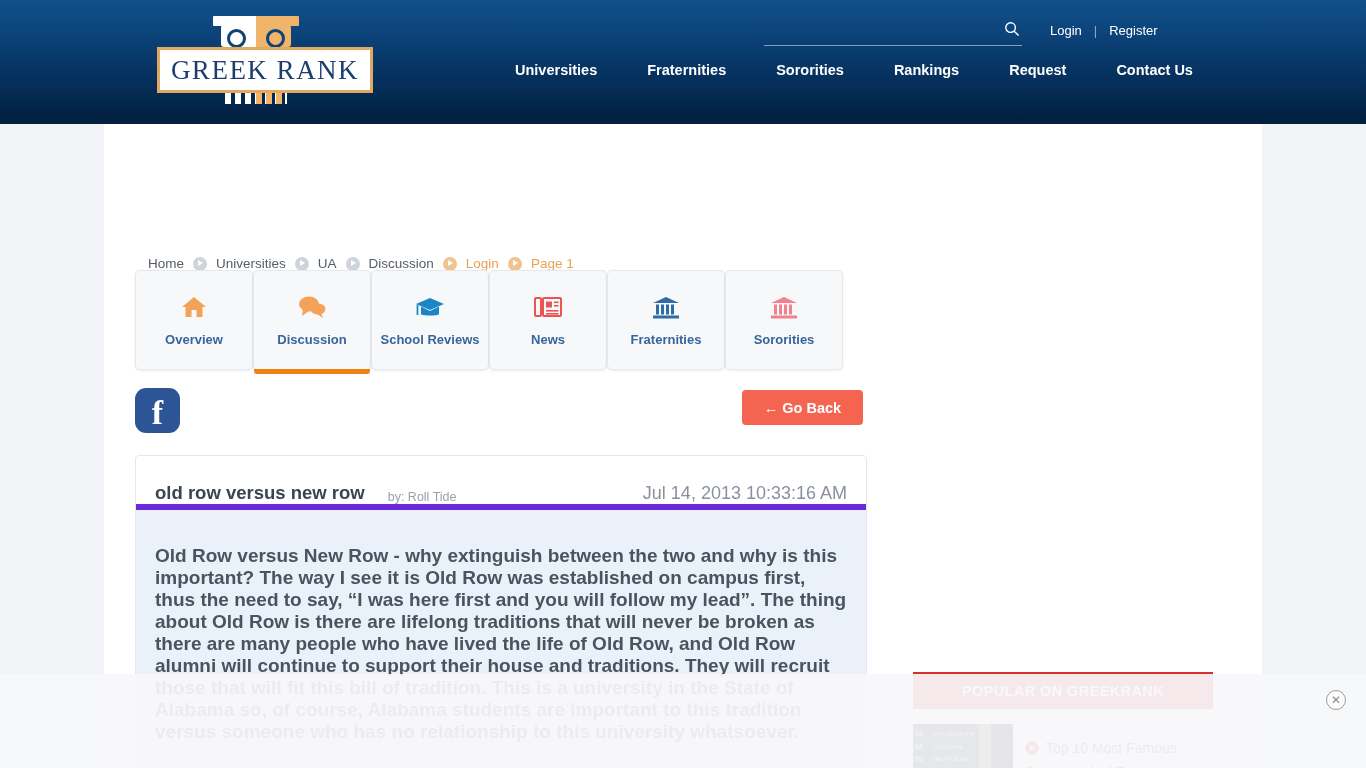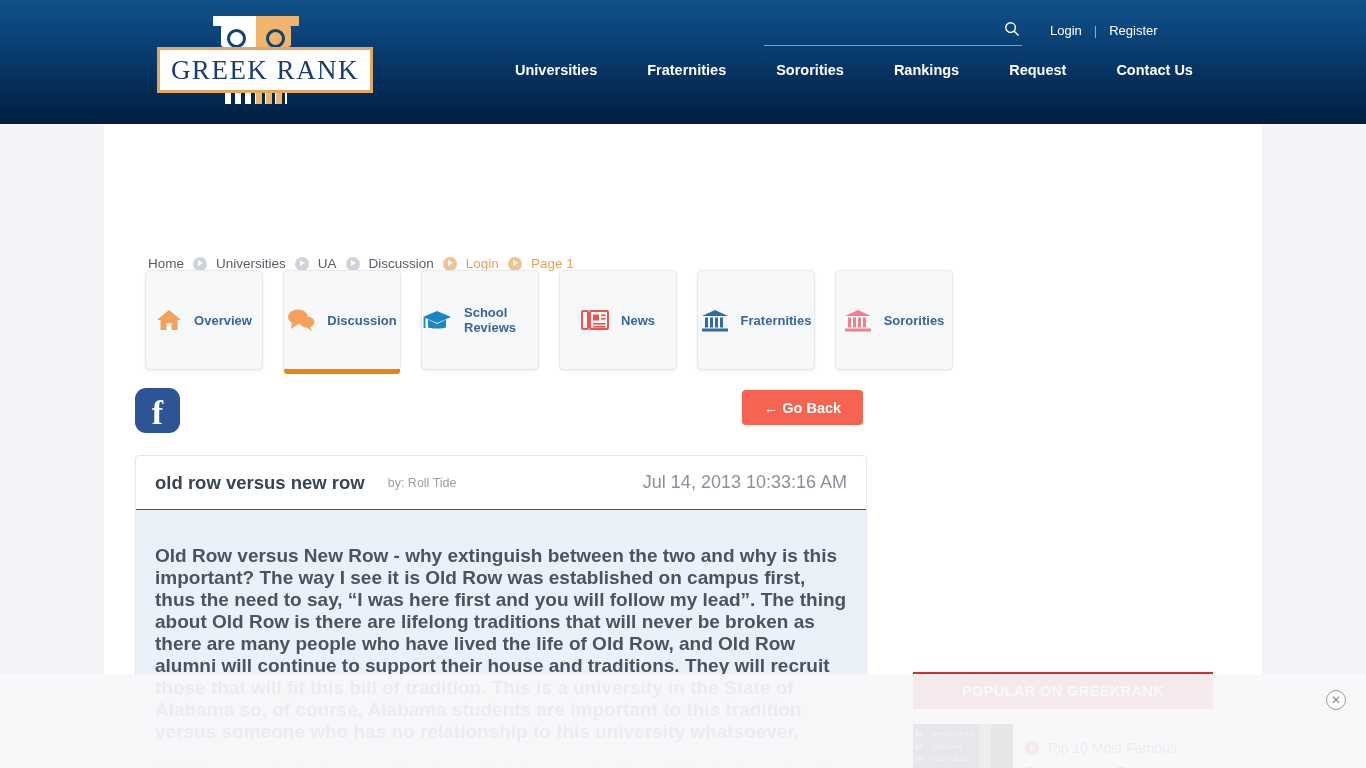--- a/index.html
+++ b/index.html
@@ -133,26 +133,26 @@
   }
   .bc-arrow.on { background: #f0c391; }
 
   
   .tabs {
     position: absolute; left: 31px; top: 146px;
     display: flex; gap: 0;
   }
   .tab {
     width: 118px; height: 100px;
-    margin: 0 10px;
+    margin: 0 0;
     background: #f7f8f9;
     border: 1px solid #e6e8ea;
     border-radius: 5px;
     box-shadow: 0 1px 3px rgba(0,0,0,.07);
-    display: flex; flex-direction: row;
+    display: flex; flex-direction: column;
     align-items: center; justify-content: center;
     gap: 12px;
     position: relative;
     cursor: pointer;
   }
   .tab .tab-label {
     font-size: 13px; font-weight: bold; color: #37659c;
   }
   .tab.active::after {
     content: ""; position: absolute; left: 0; right: 0; bottom: -5px;
@@ -188,23 +188,23 @@
   .post {
     position: absolute; left: 31px; top: 331px;
     width: 732px;
     border: 1px solid #e3e6ea;
     border-radius: 4px;
     overflow: hidden;
     background: #eaf1f8;
   }
   .post-head {
     height: 54px; background: #fff;
-    display: flex; align-items: center;
+    display: flex; align-items: flex-end;
     padding: 0 19px;
-    border-bottom: 1px solid #6d28d9;
+    border-bottom: 6px solid #6d28d9;
   }
   .post-title {
     font-size: 18.5px; font-weight: bold; color: #3c4450;
   }
   .post-by {
     font-size: 12.5px; color: #9aa1ab; margin-left: 23px;
   }
   .post-date {
     margin-left: auto; font-size: 18px; color: #8a919c;
   }

